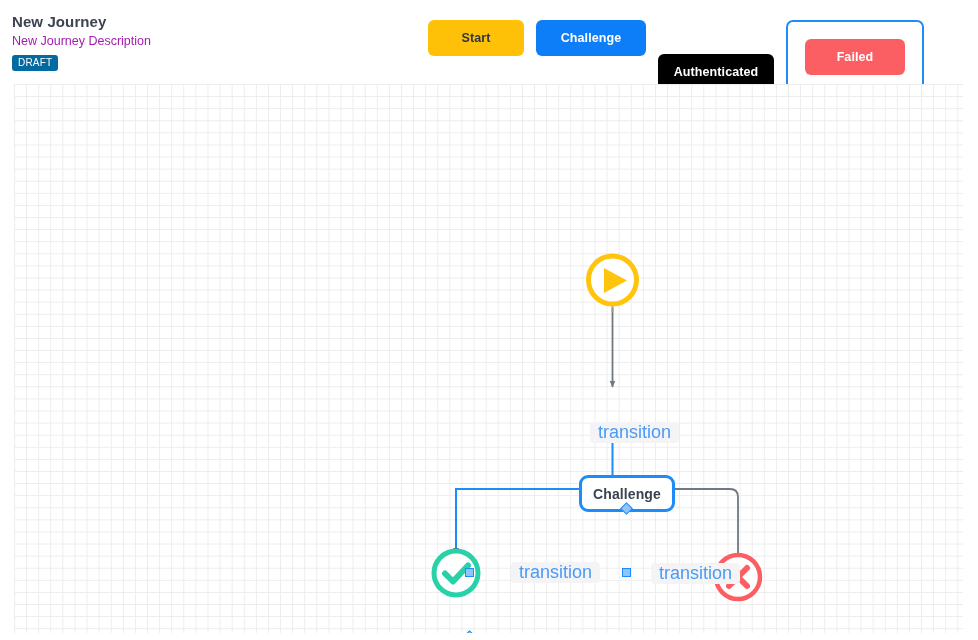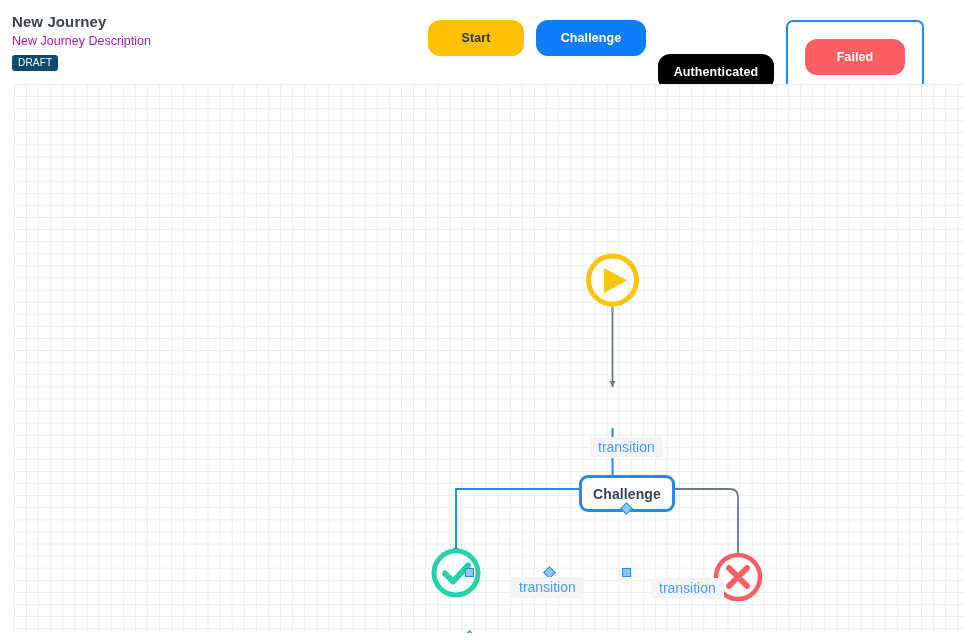--- a/index.html
+++ b/index.html
@@ -21,30 +21,30 @@
   .journey-meta { position:absolute; left:12px; top:13px; }
   .journey-title {
     font-size: 15px; font-weight: bold; color:#3b4250;
     line-height: 18px; letter-spacing: .1px;
   }
   .journey-desc {
     font-size: 12.5px; color:#a21caf; line-height:17px; margin-top:2px;
   }
   .status-badge {
     display:inline-block; margin-top:5px;
-    background:#0c4a6e; color:#ffffff;
+    background:#0369a1; color:#ffffff;
     font-size:10px; font-weight:normal;
     padding:2px 6px 3px 6px; border-radius:3px;
     letter-spacing:.2px;
   }
 
   .palette { position:absolute; left:428px; top:20px; display:flex; gap:12px; align-items:flex-start; }
   .node-btn {
     border:none; cursor:pointer;
-    border-radius:12px;
+    border-radius:6px;
     font-size:12.5px; font-weight:bold;
     padding:0 14px; height:36px;
     display:flex; align-items:center; justify-content:center;
     white-space:nowrap; letter-spacing:.1px;
     font-family:"Liberation Sans","DejaVu Sans",sans-serif;
   }
   .btn-start { background:#FFC107; color:#2f3640; min-width:96px; }
   .btn-challenge { background:#0d7ef7; color:#ffffff; min-width:110px; }
   .btn-auth { background:#000000; color:#ffffff; min-width:116px;margin-top:34px; }
   .btn-failed { background:#fb5f63; color:#ffffff; min-width:100px; }
@@ -81,26 +81,25 @@
     display:flex; align-items:center; justify-content:center;
     font-size:14px; font-weight:bold; color:#3b4250;
     letter-spacing:.1px;
   }
 
   
   .edge-label {
     position:absolute;
     background:#f4f4f6;
     color:#4a9bf5;
-    font-size:14px;
+    font-size:18px;
     border-radius:4px;
     padding:3px 8px 4px 8px;
     white-space:nowrap;
     line-height:14px;
-    margin-top:15px;
   }
   .lbl-1 { left:576px; top:338px; }
   .lbl-2 { left:497px; top:478px; }
   .lbl-3 { left:637px; top:479px; }
 
   
   .diamond {
     position:absolute; width:9px; height:9px;
     background:#8ec5fb; border:1px solid #1d8bf8;
     transform:rotate(45deg);

